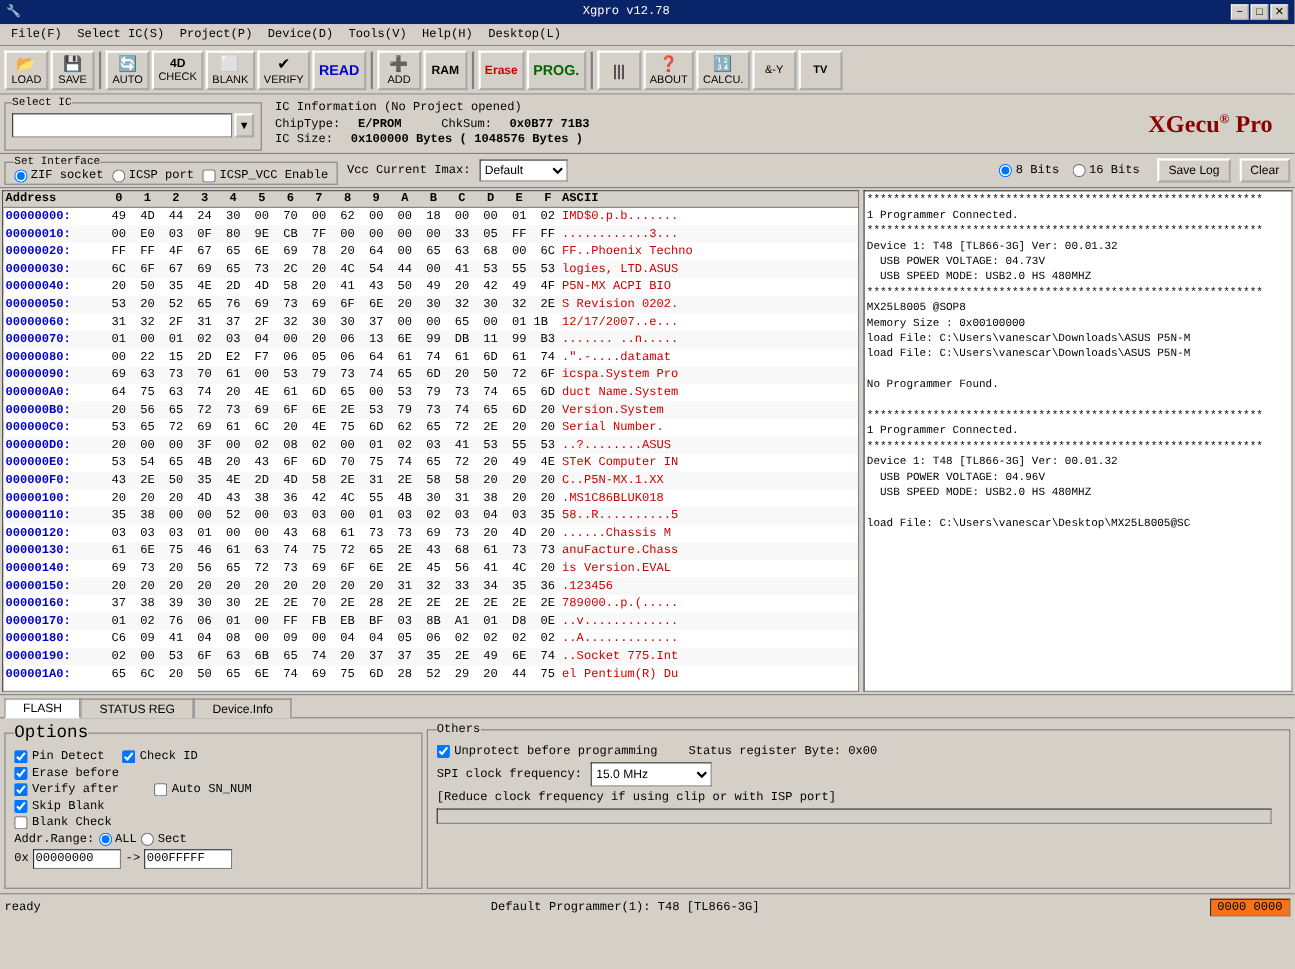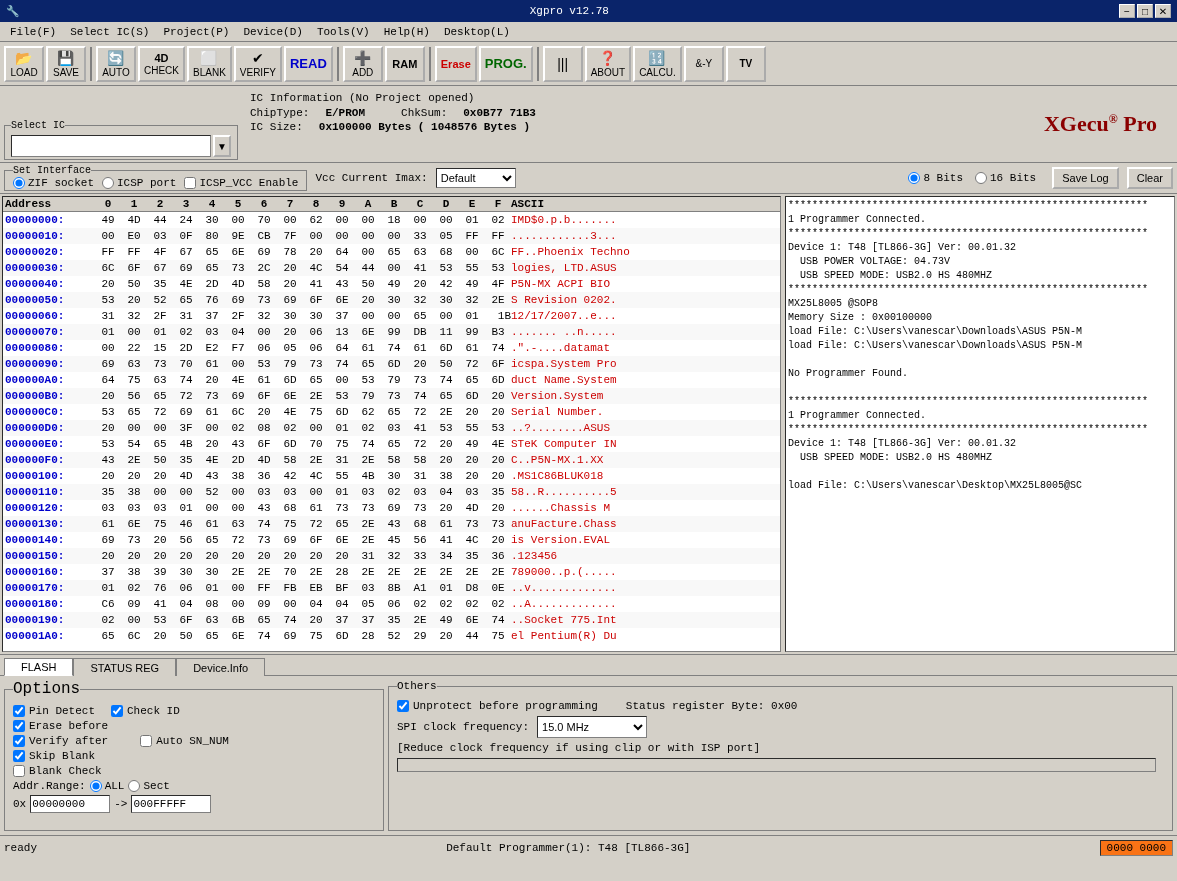--- a/index.html
+++ b/index.html
@@ -264,21 +264,21 @@
     <span>&amp;-Y</span>
   </button>
   <button class="tb-btn">
     <span style="font-weight:bold;">TV</span>
   </button>
 </div>
 
 <div style="display:flex; flex-direction:column; background:#d4d0c8;">
 
   <div style="display:flex; align-items:stretch; border-bottom:1px solid #808080; padding:2px 4px; gap:4px;">
-    <fieldset style="border:1px solid #808080; padding:2px 6px;margin-top:32px;">
+    <fieldset style="border:1px solid #808080; padding:2px 6px;">
       <legend style="font-size:10px;">Select IC</legend>
       <div class="ic-select">
         <input type="text" class="ic-dropdown" readonly="" style="font-family: &quot;Courier New&quot;; font-size: 11px; font-weight: bold; background: white; border: 1px inset rgb(128, 128, 128); height: 22px; width: 200px; padding: 2px;">
         <button class="ic-dropdown-btn">▼</button>
       </div>
     </fieldset>
     <div style="flex:1; padding:4px 8px;">
       <div style="font-size:11px; margin-bottom:3px;">IC Information (No Project opened)</div>
       <div style="display:flex; gap:16px; font-size:11px;">
         <span>ChipType:</span>
@@ -487,21 +487,21 @@
           <span style="width:26px; text-align:center;">2F</span>
           <span style="width:26px; text-align:center;">32</span>
           <span style="width:26px; text-align:center;">30</span>
           <span style="width:26px; text-align:center;">30</span>
           <span style="width:26px; text-align:center;">37</span>
           <span style="width:26px; text-align:center;">00</span>
           <span style="width:26px; text-align:center;">00</span>
           <span style="width:26px; text-align:center;">65</span>
           <span style="width:26px; text-align:center;">00</span>
           <span style="width:26px; text-align:center;">01</span>
-          <span style="width:26px; text-align:right;">1B</span>
+          <span style="width:26px; text-align:left;">1B</span>
           <span style="color:#cc0000; width:130px; overflow:hidden;">12/17/2007..e...</span>
         </div>
         <div style="display: flex; padding: 0px 2px; line-height: 16px; font-family: &quot;Courier New&quot;; font-size: 11px; background: rgb(248, 248, 248);">
           <span style="width:90px; color:#0000cc; font-weight:bold;">00000070:</span>
           <span style="width:26px; text-align:center;">01</span>
           <span style="width:26px; text-align:center;">00</span>
           <span style="width:26px; text-align:center;">01</span>
           <span style="width:26px; text-align:center;">02</span>
           <span style="width:26px; text-align:center;">03</span>
           <span style="width:26px; text-align:center;">04</span>
@@ -912,20 +912,21 @@
       <div style="line-height: 14px; white-space: nowrap; font-size: 10px;">Memory Size : 0x00100000</div>
       <div style="line-height: 14px; white-space: nowrap; font-size: 10px;">load File: C:\Users\vanescar\Downloads\ASUS P5N-M</div>
       <div style="line-height: 14px; white-space: nowrap; font-size: 10px;">load File: C:\Users\vanescar\Downloads\ASUS P5N-M</div>
       <div style="line-height: 14px; white-space: nowrap; font-size: 10px;">&nbsp;</div>
       <div style="line-height: 14px; white-space: nowrap; font-size: 10px;">No Programmer Found.</div>
       <div style="line-height: 14px; white-space: nowrap; font-size: 10px;">&nbsp;</div>
       <div style="line-height: 14px; white-space: nowrap; font-size: 10px; color: rgb(0, 0, 0);">************************************************************</div>
       <div style="line-height: 14px; white-space: nowrap; font-size: 10px;">1 Programmer Connected.</div>
       <div style="line-height: 14px; white-space: nowrap; font-size: 10px; color: rgb(0, 0, 0);">************************************************************</div>
       <div style="line-height: 14px; white-space: nowrap; font-size: 10px;">Device 1: T48 [TL866-3G] Ver: 00.01.32</div>
+      <div style="line-height: 14px; white-space: nowrap; font-size: 10px; margin-left: 12px;">  USB POWER VOLTAGE: 04.96V</div>
       <div style="line-height: 14px; white-space: nowrap; font-size: 10px; margin-left: 12px;">  USB SPEED MODE: USB2.0 HS 480MHZ</div>
       <div style="line-height: 14px; white-space: nowrap; font-size: 10px;">&nbsp;</div>
       <div style="line-height: 14px; white-space: nowrap; font-size: 10px;">load File: C:\Users\vanescar\Desktop\MX25L8005@SC</div>
     </div>
 </div>
 
 <div class="bottom-tabs">
   <button class="tab-btn active">FLASH</button>
   <button class="tab-btn">STATUS REG</button>
   <button class="tab-btn">Device.Info</button>

